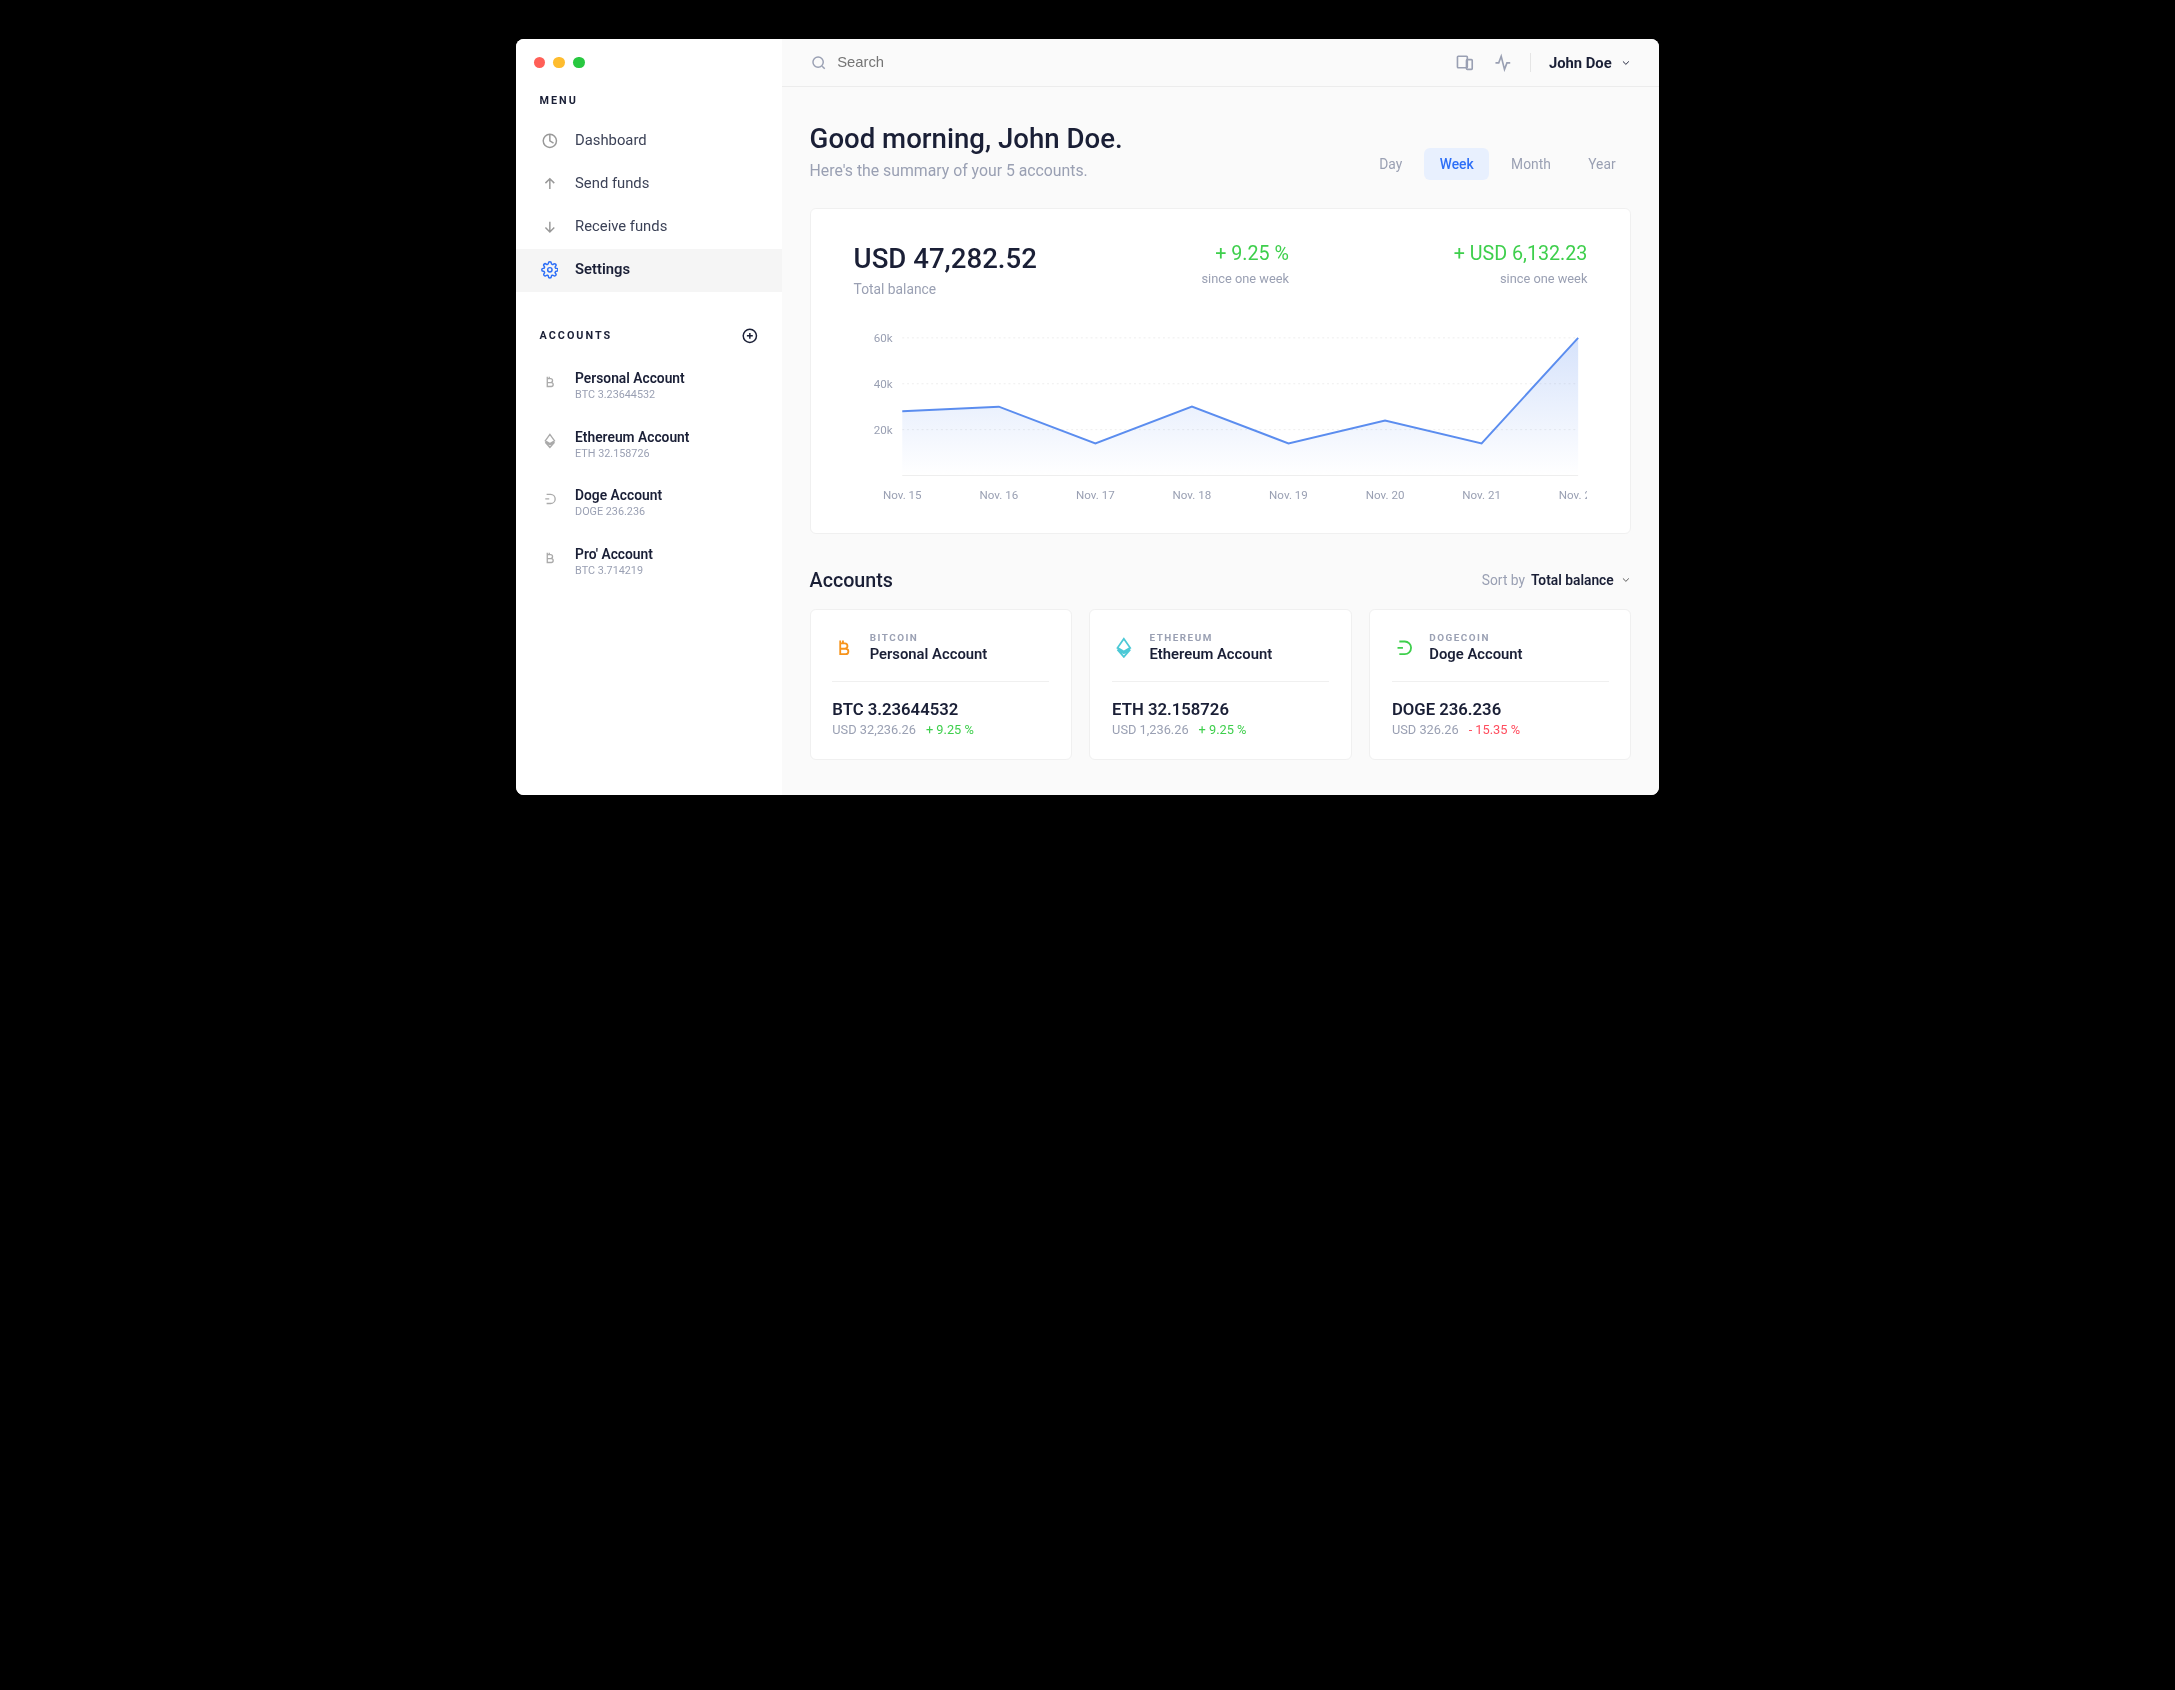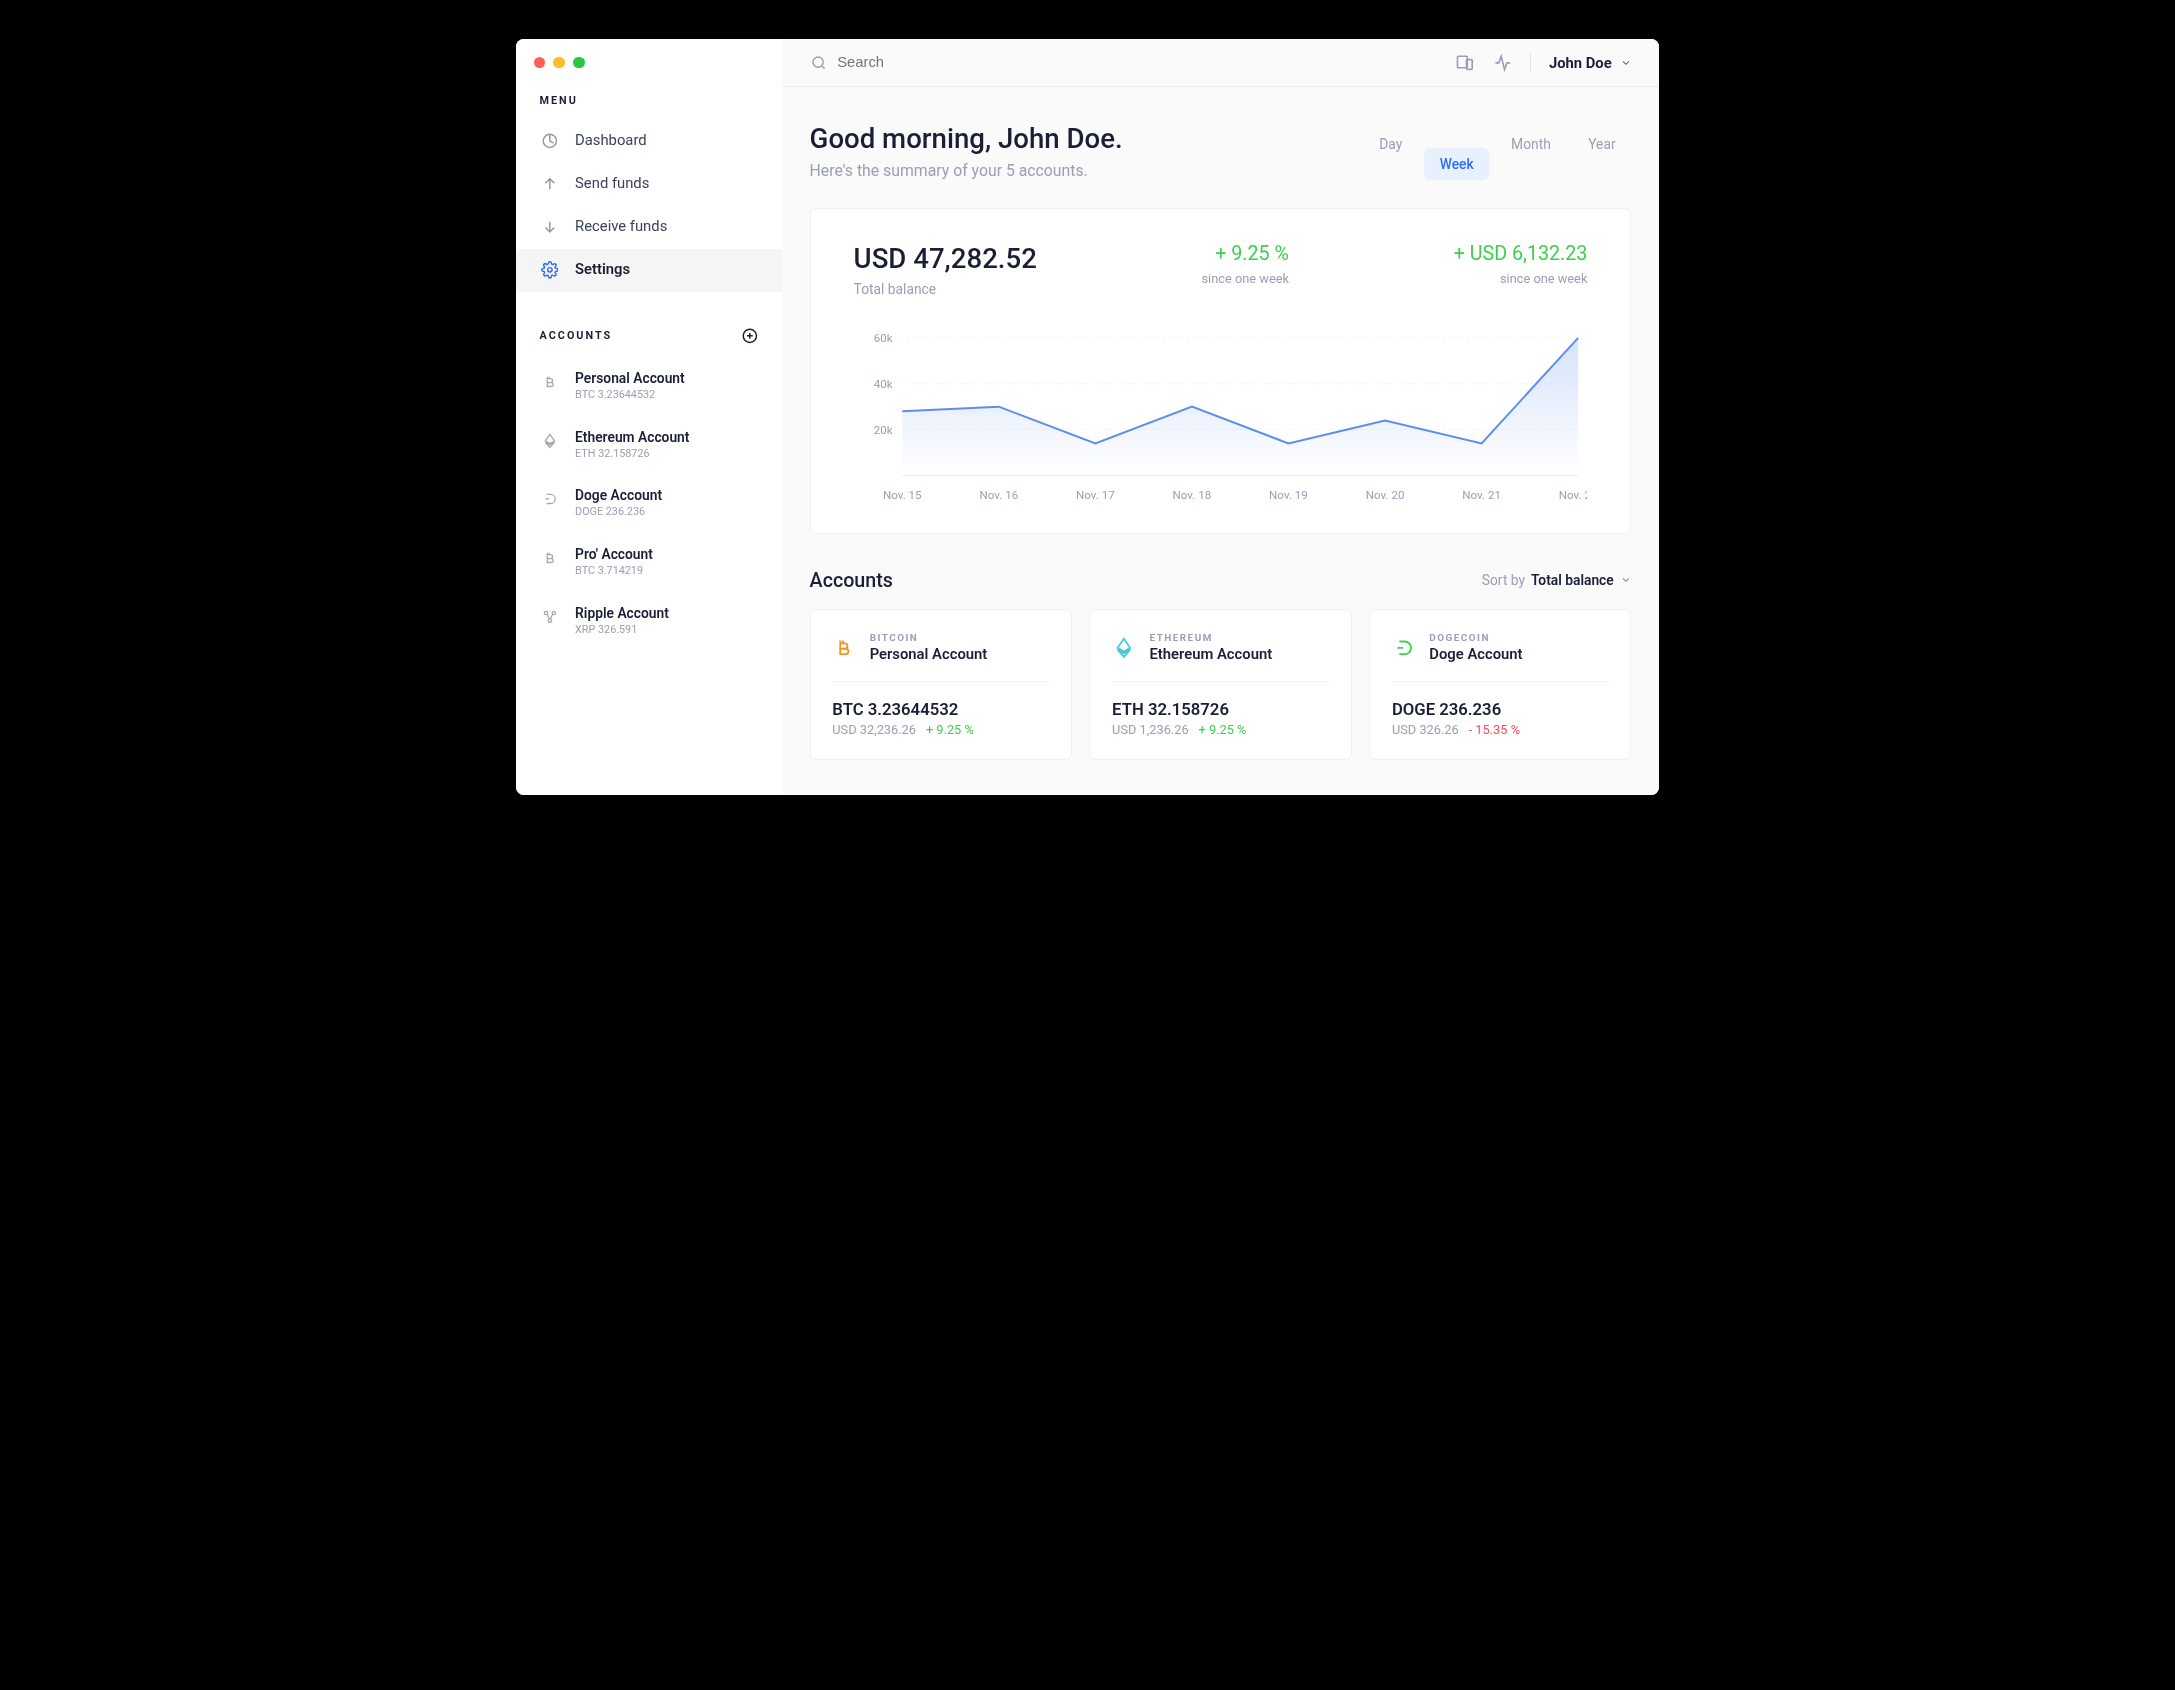--- a/index.html
+++ b/index.html
@@ -27,21 +27,21 @@
 .topbar-right { display:flex; align-items:center; gap:17.7px; }
 .top-icon { width:19.7px; height:19.7px; color:#9aa0b3; display:flex; align-items:center; justify-content:center; cursor:pointer; }
 .divider { width:1px; height:19.7px; background:#e5e5e5; }
 .user-menu { display:flex; align-items:center; gap:7.9px; font-size:14.8px; color:#1a1f36; cursor:pointer;font-weight:bold; }
 .content { padding:35px 27.6px; overflow:auto; }
 .greet h1 { font-size:27.6px; font-weight:500; color:#1a1f36; }
 .greet p { font-size:15.8px; color:#9aa0b3; margin-top:5.9px; }
 .period-row { display:flex; justify-content:space-between; align-items:flex-end; }
 .period-tabs { display:flex; gap:5.9px; }
 .period-tab { padding:7.9px 15.8px; font-size:13.8px; color:#9aa0b3; border-radius:5.9px; cursor:pointer; }
-.period-tab.active { background:#e8f0fe; color:#2d6ff7; font-weight:500;margin-top:20px; }
+.period-tab.active { background:#e8f0fe; color:#2d6ff7; font-weight:500; }
 .balance-card { background:#fff; border:1px solid #f0f0f0; border-radius:5.9px; margin-top:27.6px; padding:33px 43px 27.6px; }
 .bal-row { display:flex; justify-content:space-between; align-items:flex-start; }
 .bal-main h2 { font-size:27.6px; font-weight:500; color:#1a1f36; }
 .bal-main .sub { font-size:13.8px; color:#9aa0b3; margin-top:5.9px; }
 .bal-stat { text-align:right; }
 .bal-stat .val { font-size:19.7px; color:#3ecf4c; font-weight:400; }
 .bal-stat .sub { font-size:12.8px; color:#9aa0b3; margin-top:5.9px; }
 .chart-area { margin-top:31.5px; }
 .chart-svg { width:100%; height:177px; }
 .accounts-sec { margin-top:35px; }
@@ -159,34 +159,20 @@
           <span class="icon">
             <svg width="15.8" height="15.8" viewBox="0 0 24 24" fill="none" stroke="currentColor" stroke-width="2">
               <path d="M8 4v16M11 4v2M11 18v2M8 7h5a3 3 0 0 1 0 6H8m0 0h6a3 3 0 0 1 0 6H8"></path>
             </svg>
           </span>
           <div>
             <div class="acc-name">Pro' Account</div>
             <div class="acc-bal">BTC 3.714219</div>
           </div>
         </div>
-        <div class="acc-item">
-          <span class="icon">
-            <svg width="15.8" height="15.8" viewBox="0 0 24 24" fill="none" stroke="currentColor" stroke-width="2">
-              <circle cx="6" cy="6" r="2.5"></circle>
-              <circle cx="18" cy="6" r="2.5"></circle>
-              <circle cx="12" cy="18" r="2.5"></circle>
-              <path d="M8 8l3 7M16 8l-3 7"></path>
-            </svg>
-          </span>
-          <div>
-            <div class="acc-name">Ripple Account</div>
-            <div class="acc-bal">XRP 326.591</div>
-          </div>
-        </div>
       </div>
   </div>
 
   <div class="main">
     <div class="topbar">
       <div class="search-wrap">
         <span>
           <svg width="17.7" height="17.7" viewBox="0 0 24 24" fill="none" stroke="currentColor" stroke-width="2">
               <circle cx="11" cy="11" r="7"></circle>
               <path d="m20 20-3.5-3.5"></path>

